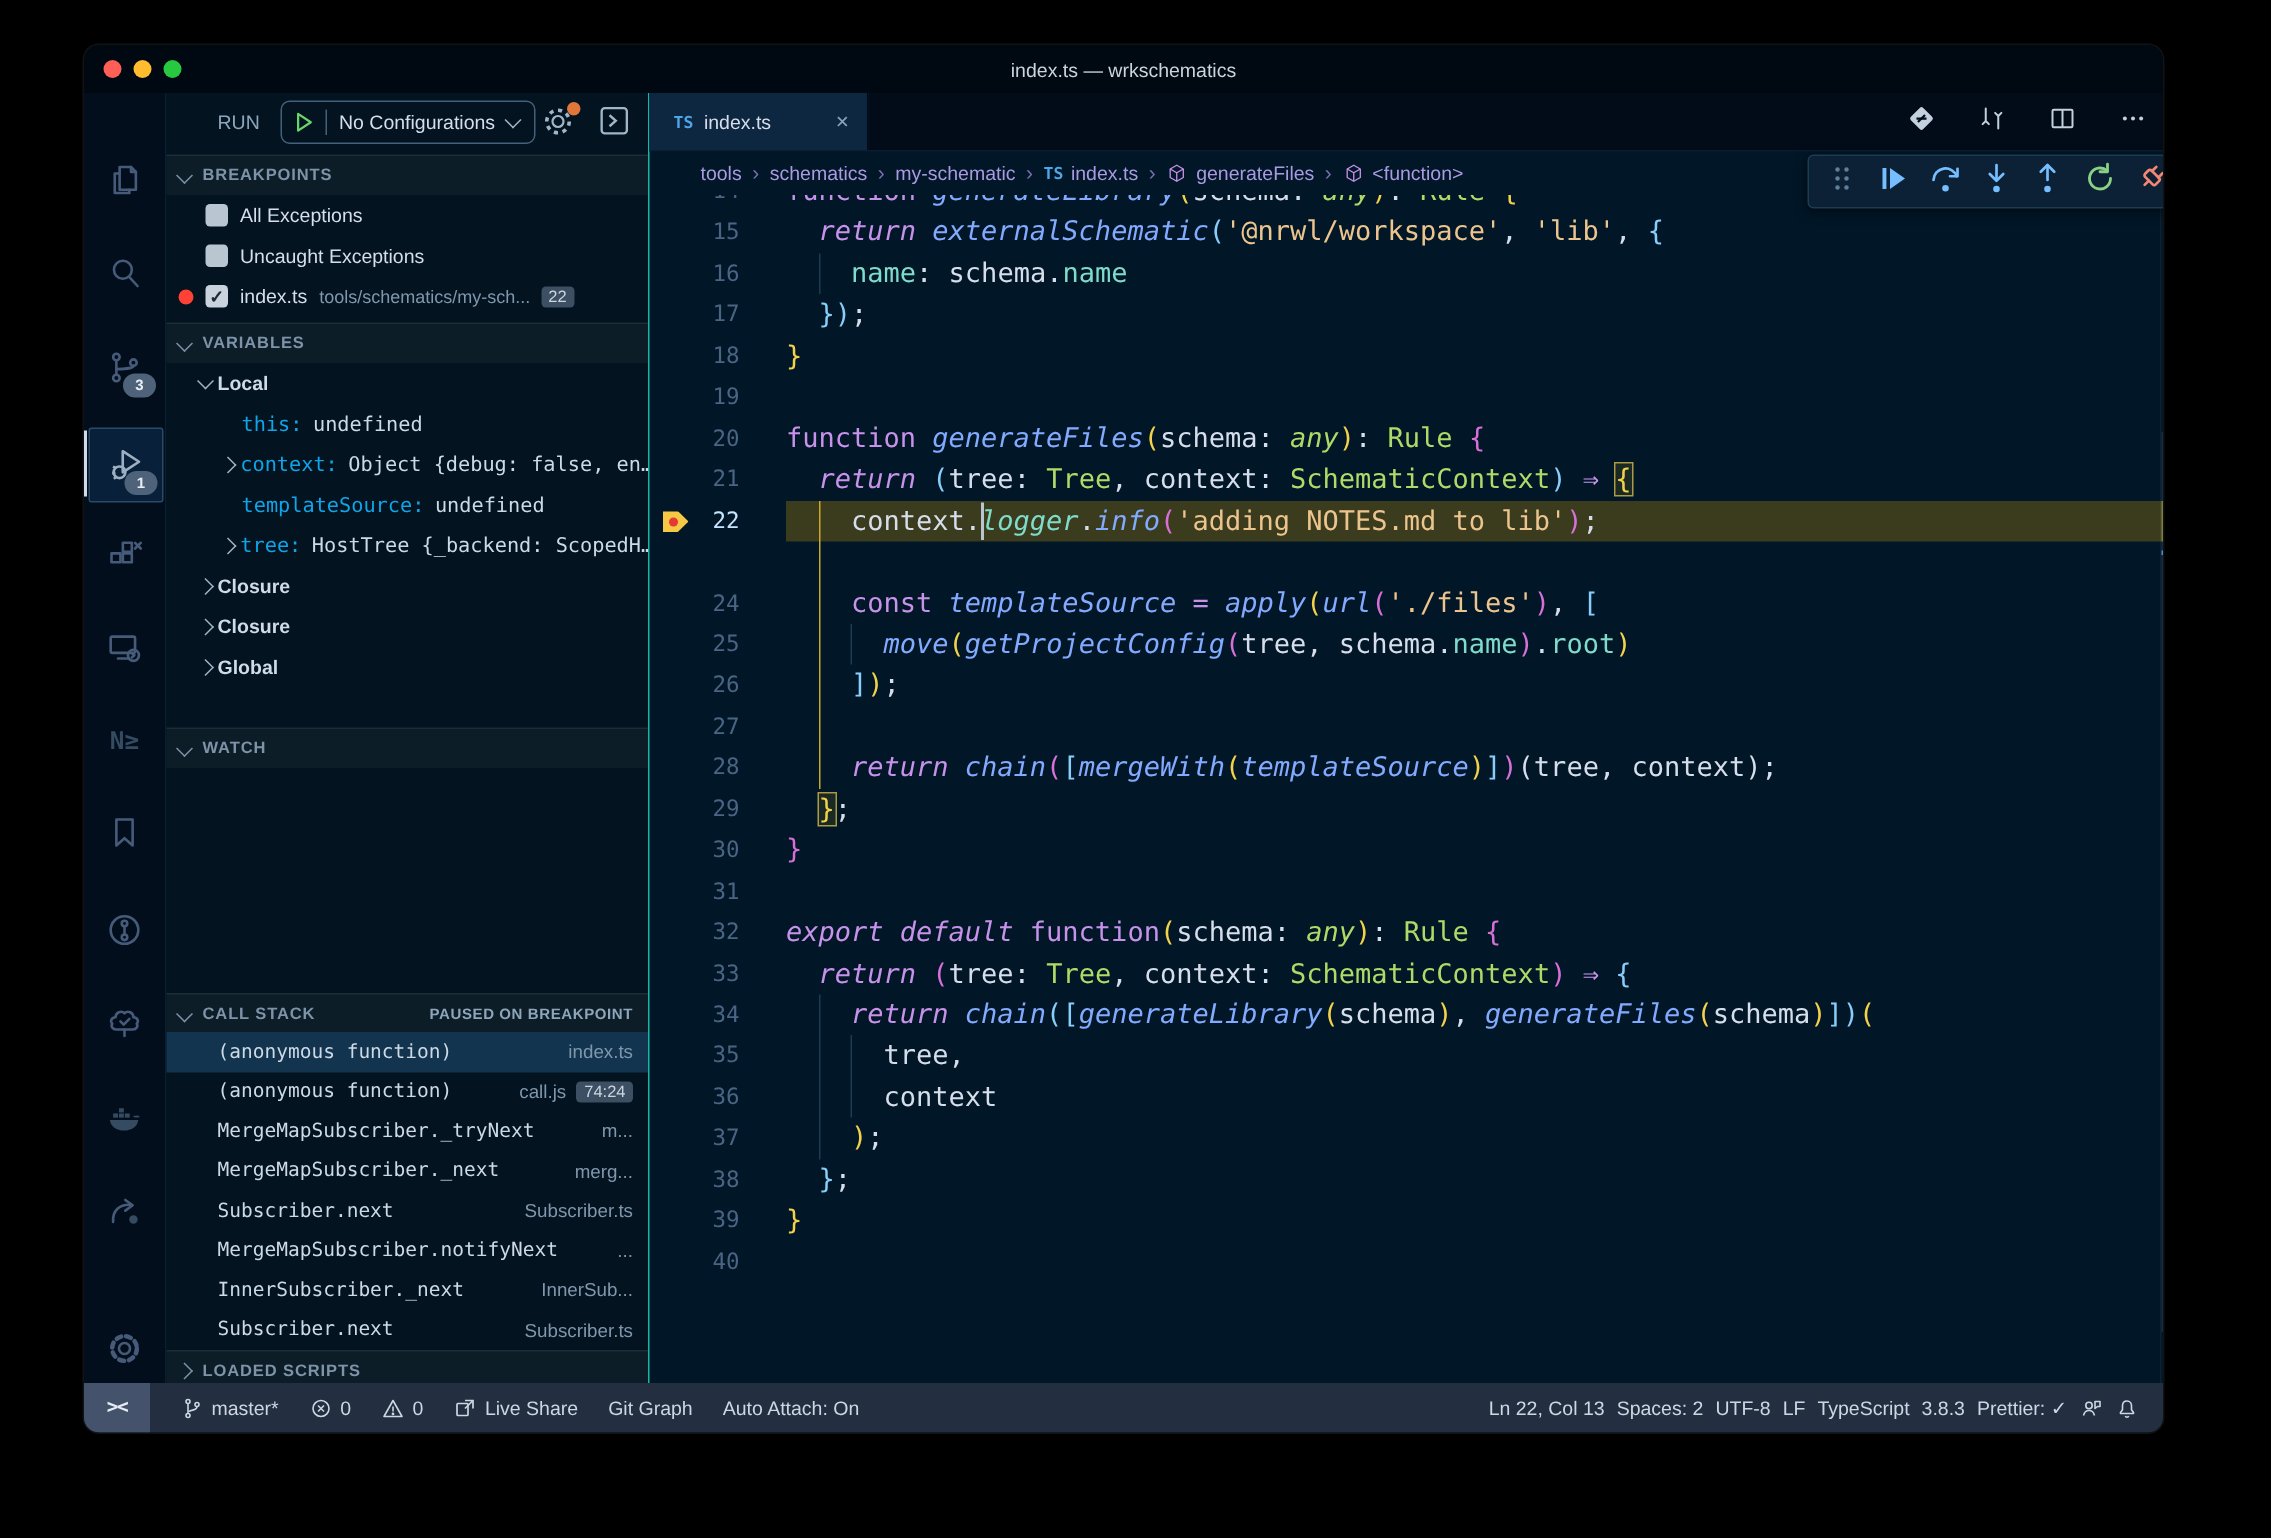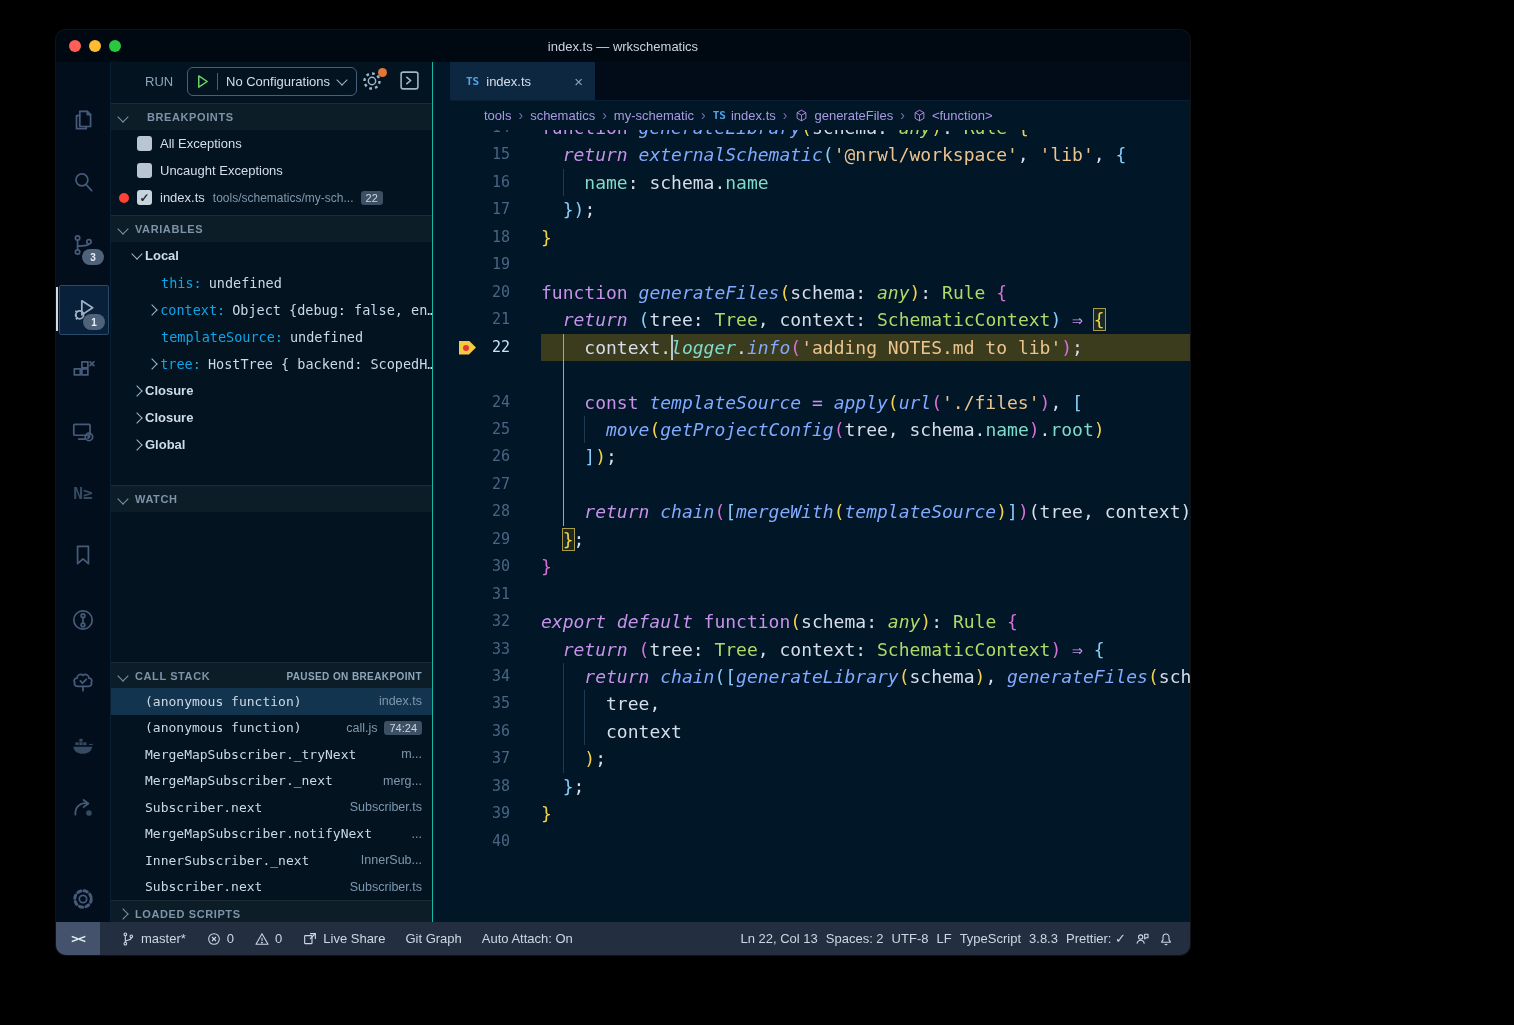--- a/index.html
+++ b/index.html
@@ -1,33 +1,33 @@
 <!DOCTYPE html>
 <html><head>
 <meta charset="utf-8">
 <style>
   html,body{margin:0;padding:0;background:#000;width:1514px;height:1025px;overflow:hidden;
     font-family:"Liberation Sans",sans-serif;-webkit-font-smoothing:antialiased;}
-  .window{position:absolute;left:56px;top:30px;width:1134px;height:925px;background:#011627;
+  .window{position:absolute;left:56px;top:30px;width:1386px;height:925px;background:#011627;
     border-radius:10px;overflow:hidden;box-shadow:0 0 0 1px rgba(255,255,255,.07);}
   
   .titlebar{position:absolute;left:0;top:0;width:100%;height:32px;background:#000811;display:flex;align-items:center;}
   .lights{position:absolute;left:13px;top:10px;display:flex;gap:8px;}
   .light{width:12px;height:12px;border-radius:50%;}
   .titletext{width:100%;text-align:center;color:#c9d4e0;font-size:13px;}
   
   .activitybar{position:absolute;left:0;top:32px;width:54px;height:860px;background:#020e1c;border-right:1px solid #0a1f33;}
   .ab-item{position:absolute;left:3px;width:48px;height:48px;display:flex;align-items:center;justify-content:center;}
   .ab-item svg{opacity:.85}
   .ab-badge{position:absolute;right:3px;bottom:4px;min-width:16px;height:16px;border-radius:9px;background:#4e6379;
     color:#e8eef4;font-size:10px;font-weight:bold;display:flex;align-items:center;justify-content:center;padding:0 3px;}
   .ab-active{border:1px solid #2b4a67;background:#08203a;border-radius:2px;}
   .ab-active-bar{position:absolute;left:0;width:2px;height:44px;background:#cfdbe8;}
   
-  .sidebar{position:absolute;left:55px;top:32px;width:321px;height:860px;background:#03131f;border-right:1px solid #14b8a6;}
+  .sidebar{position:absolute;left:55px;top:32px;width:321px;height:860px;background:#03131f;border-right:4px solid #14b8a6;}
   .runrow{position:absolute;left:0;top:0;width:100%;height:38px;display:flex;align-items:center;}
   .runlabel{color:#8ba6bd;font-size:13px;position:absolute;left:34px;}
   .cfg{position:absolute;left:76px;top:5px;width:168px;height:27px;border:1px solid #44607a;border-radius:6px;
     display:flex;align-items:center;color:#d6deeb;font-size:13px;}
   .cfg .divider{width:1px;height:17px;background:#44607a;margin:0 8px 0 7px;}
   .cfg .chev{margin-left:auto;margin-right:10px;}
   .chevron{width:7px;height:7px;border-right:1.6px solid #9fb6c9;border-bottom:1.6px solid #9fb6c9;display:inline-block;}
   .chev-down{transform:rotate(45deg);margin-top:-4px;}
   .chev-right{transform:rotate(-45deg);}
   .gearwrap{position:absolute;left:250px;top:8px;width:24px;height:24px;}
@@ -46,21 +46,21 @@
   .badge{background:#3c4f63;color:#ccd6e0;border-radius:3px;font-size:11px;padding:1px 5px;margin-left:7px;}
   .var-row{position:absolute;left:0;width:100%;height:27px;display:flex;align-items:center;}
   .var-name{color:#0ea5e9;font-family:"DejaVu Sans Mono",monospace;font-size:13.5px;}
   .var-val{color:#cbd9e8;font-family:"DejaVu Sans Mono",monospace;font-size:13.5px;margin-left:7px;white-space:nowrap;overflow:hidden;}
   .var-label{color:#cfdbe8;font-size:13px;font-weight:bold;}
   .cs-row{position:absolute;left:0;width:100%;height:26.5px;display:flex;align-items:center;padding:0 10px 0 0;box-sizing:border-box;}
   .cs-fn{color:#cdd9e5;font-family:"DejaVu Sans Mono",monospace;font-size:13px;margin-left:34px;white-space:nowrap;}
   .cs-file{margin-left:auto;color:#7f97ad;font-size:12.5px;white-space:nowrap;}
   .cs-selected{background:#12344f;}
   
-  .editor{position:absolute;left:394px;top:32px;width:1025px;height:860px;background:#011627;}
+  .editor{position:absolute;left:377px;top:32px;width:1025px;height:860px;background:#011627;}
   .tabstrip{position:absolute;left:0;top:0;width:100%;height:38px;background:#010c18;border-bottom:1px solid #0a1f33;display:flex;}
   .tab{width:145px;height:38px;background:#0e2740;display:flex;align-items:center;color:#d6deeb;font-size:13px;border-right:1px solid #000a14;}
   .ts-chip{color:#4da6e8;font-size:11px;font-weight:bold;margin:0 7px 0 16px;font-family:"DejaVu Sans Mono",monospace;}
   .tab-close{margin-left:auto;margin-right:12px;color:#8aa3bd;font-size:15px;}
   .title-actions{margin-left:auto;display:flex;align-items:center;gap:27px;padding-right:26px;}
   .breadcrumbs{position:absolute;left:0;top:38px;width:100%;height:30px;display:flex;align-items:center;
     padding-left:34px;box-sizing:border-box;color:#a99ae2;font-size:13px;gap:7px;}
   .bc-sep{color:#7a6fb0;font-size:14px;}
   .bc-item{display:flex;align-items:center;gap:5px;white-space:nowrap;}
   .code{position:absolute;left:0;top:68px;width:100%;height:792px;overflow:hidden;}
@@ -257,21 +257,21 @@
         <span class="geardot"></span>
       </span>
       <span class="consolebtn">
         <svg width="21" height="21" viewBox="0 0 20 20">
             <rect x="2" y="2" width="16" height="16" rx="2" fill="none" stroke="#9fb6c9" stroke-width="1.5"></rect>
             <path d="M7 6.5l4 3.5-4 3.5" fill="none" stroke="#9fb6c9" stroke-width="1.5"></path>
           </svg>
       </span>
     </div>
     <div id="sb-sections">
-        <div class="sec-header" style="top: 41px; gap: 12px;">
+        <div class="sec-header" style="top: 41px;">
           <span class="chevron chev-down"></span>
           <span>BREAKPOINTS</span>
         </div>
         <div class="bp-row" style="top: 68px;">
           <span style="width: 26px; display: inline-flex; justify-content: center;"></span>
           <span class="cb" style="background: rgb(185, 197, 209);"></span>
           <span style="margin-left: 8px;">All Exceptions</span>
         </div>
         <div class="bp-row" style="top: 95px;">
           <span style="width: 26px; display: inline-flex; justify-content: center;"></span>

